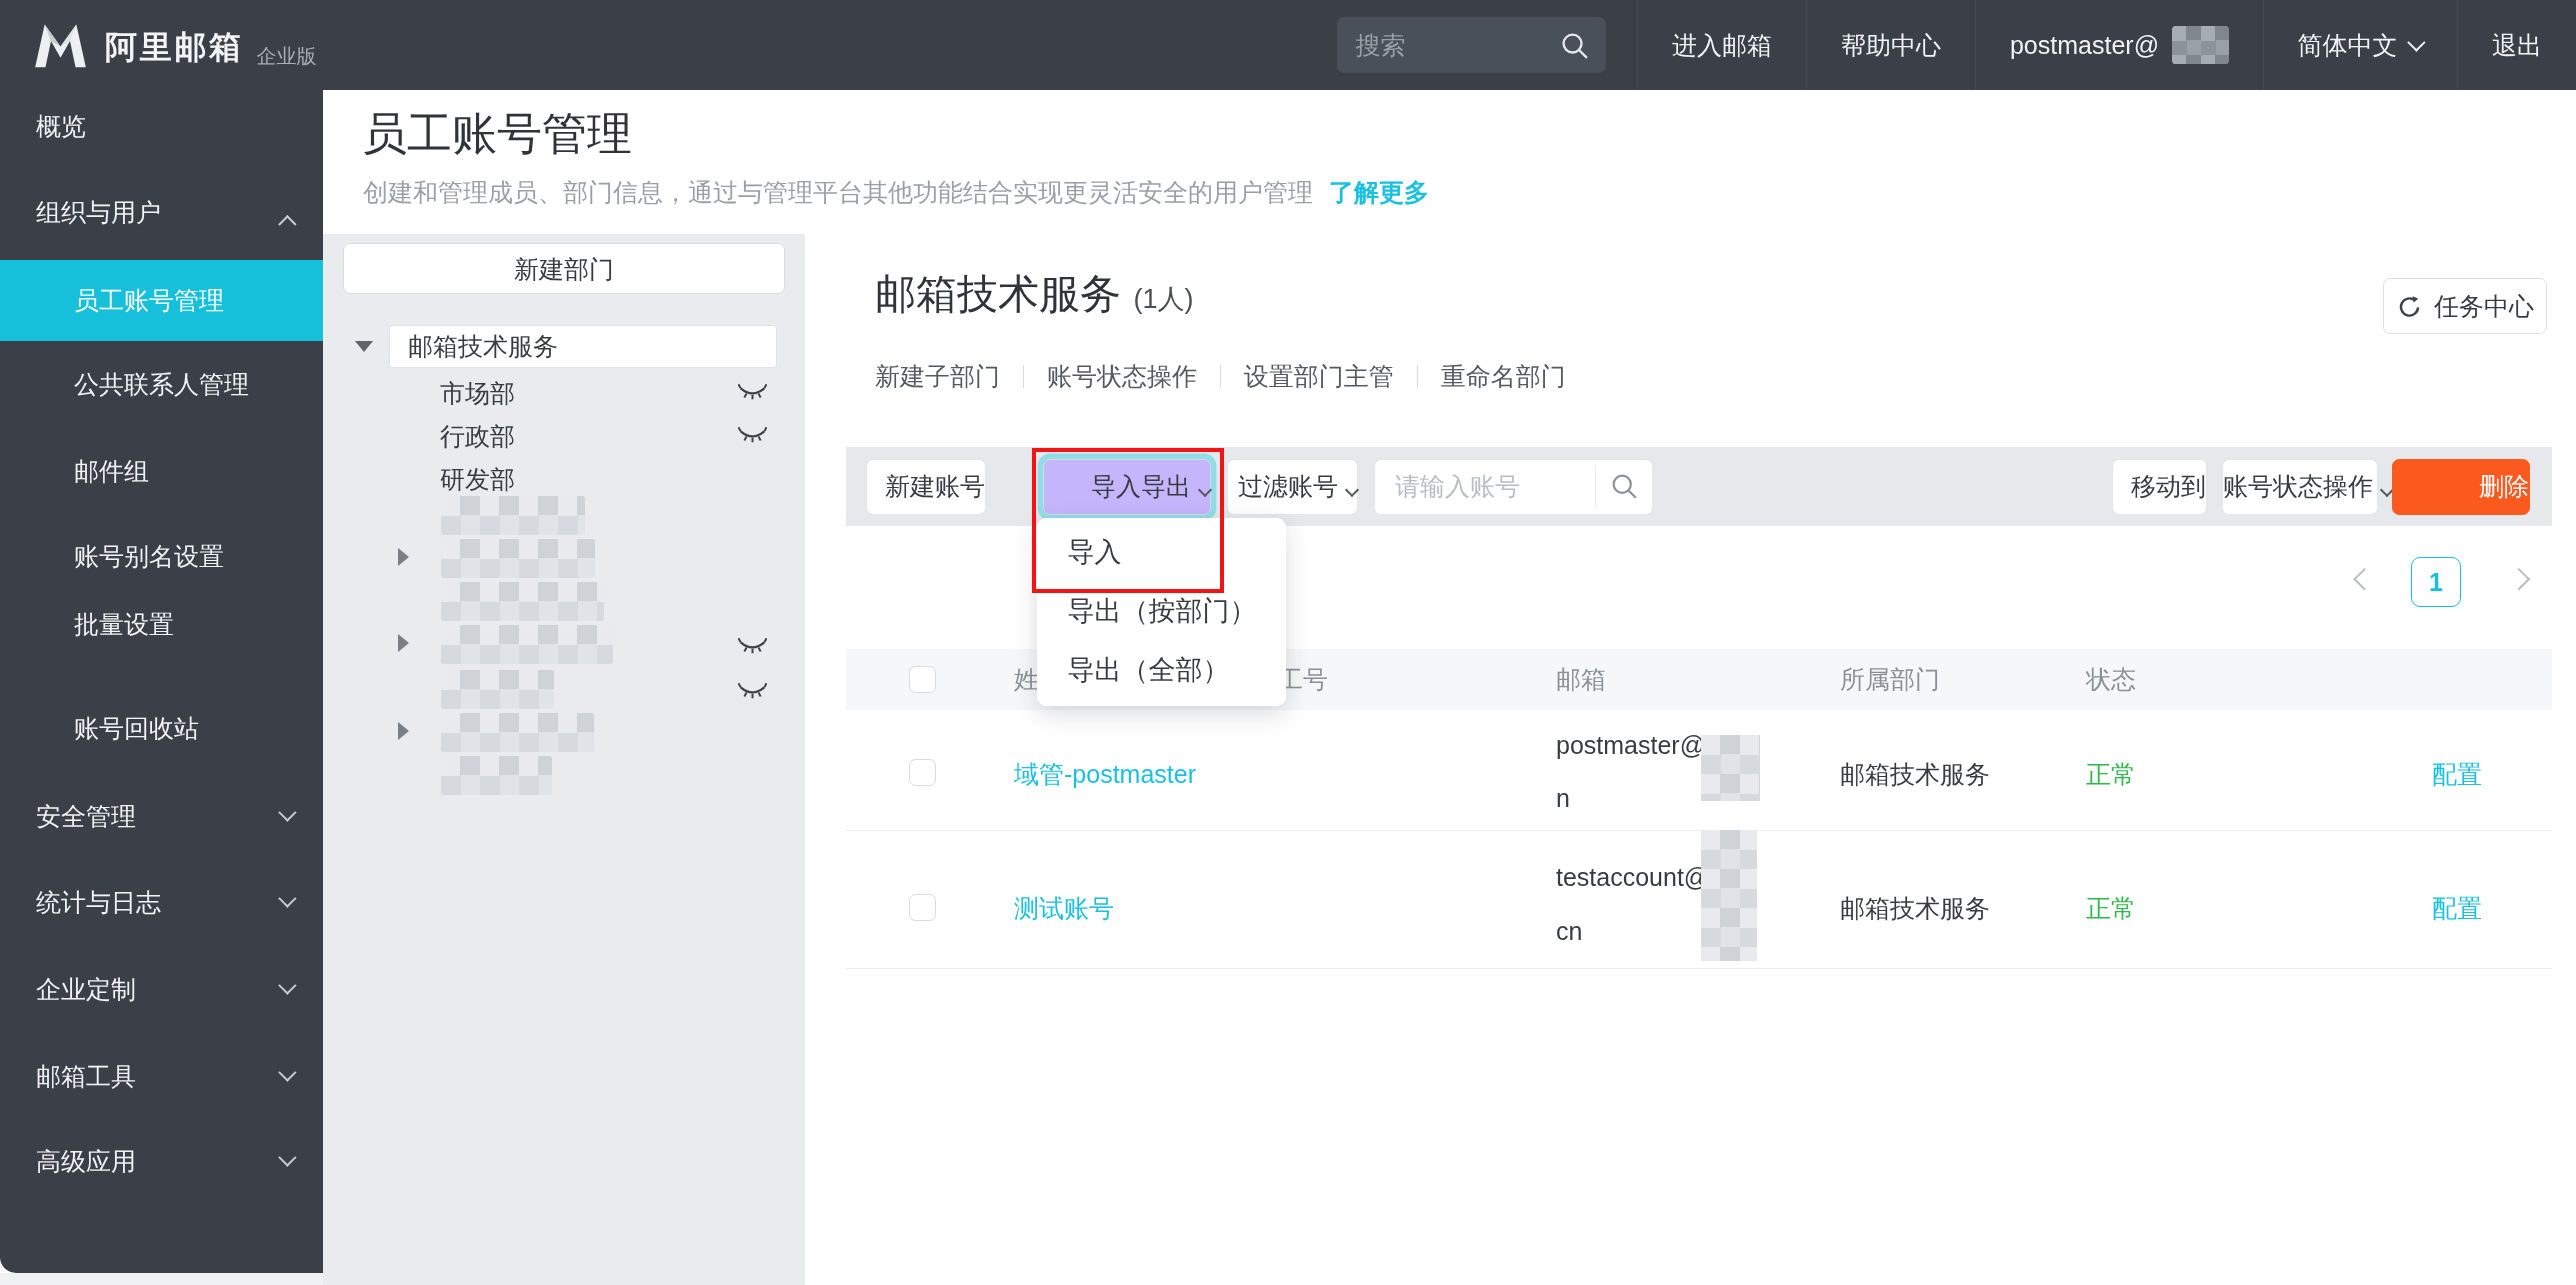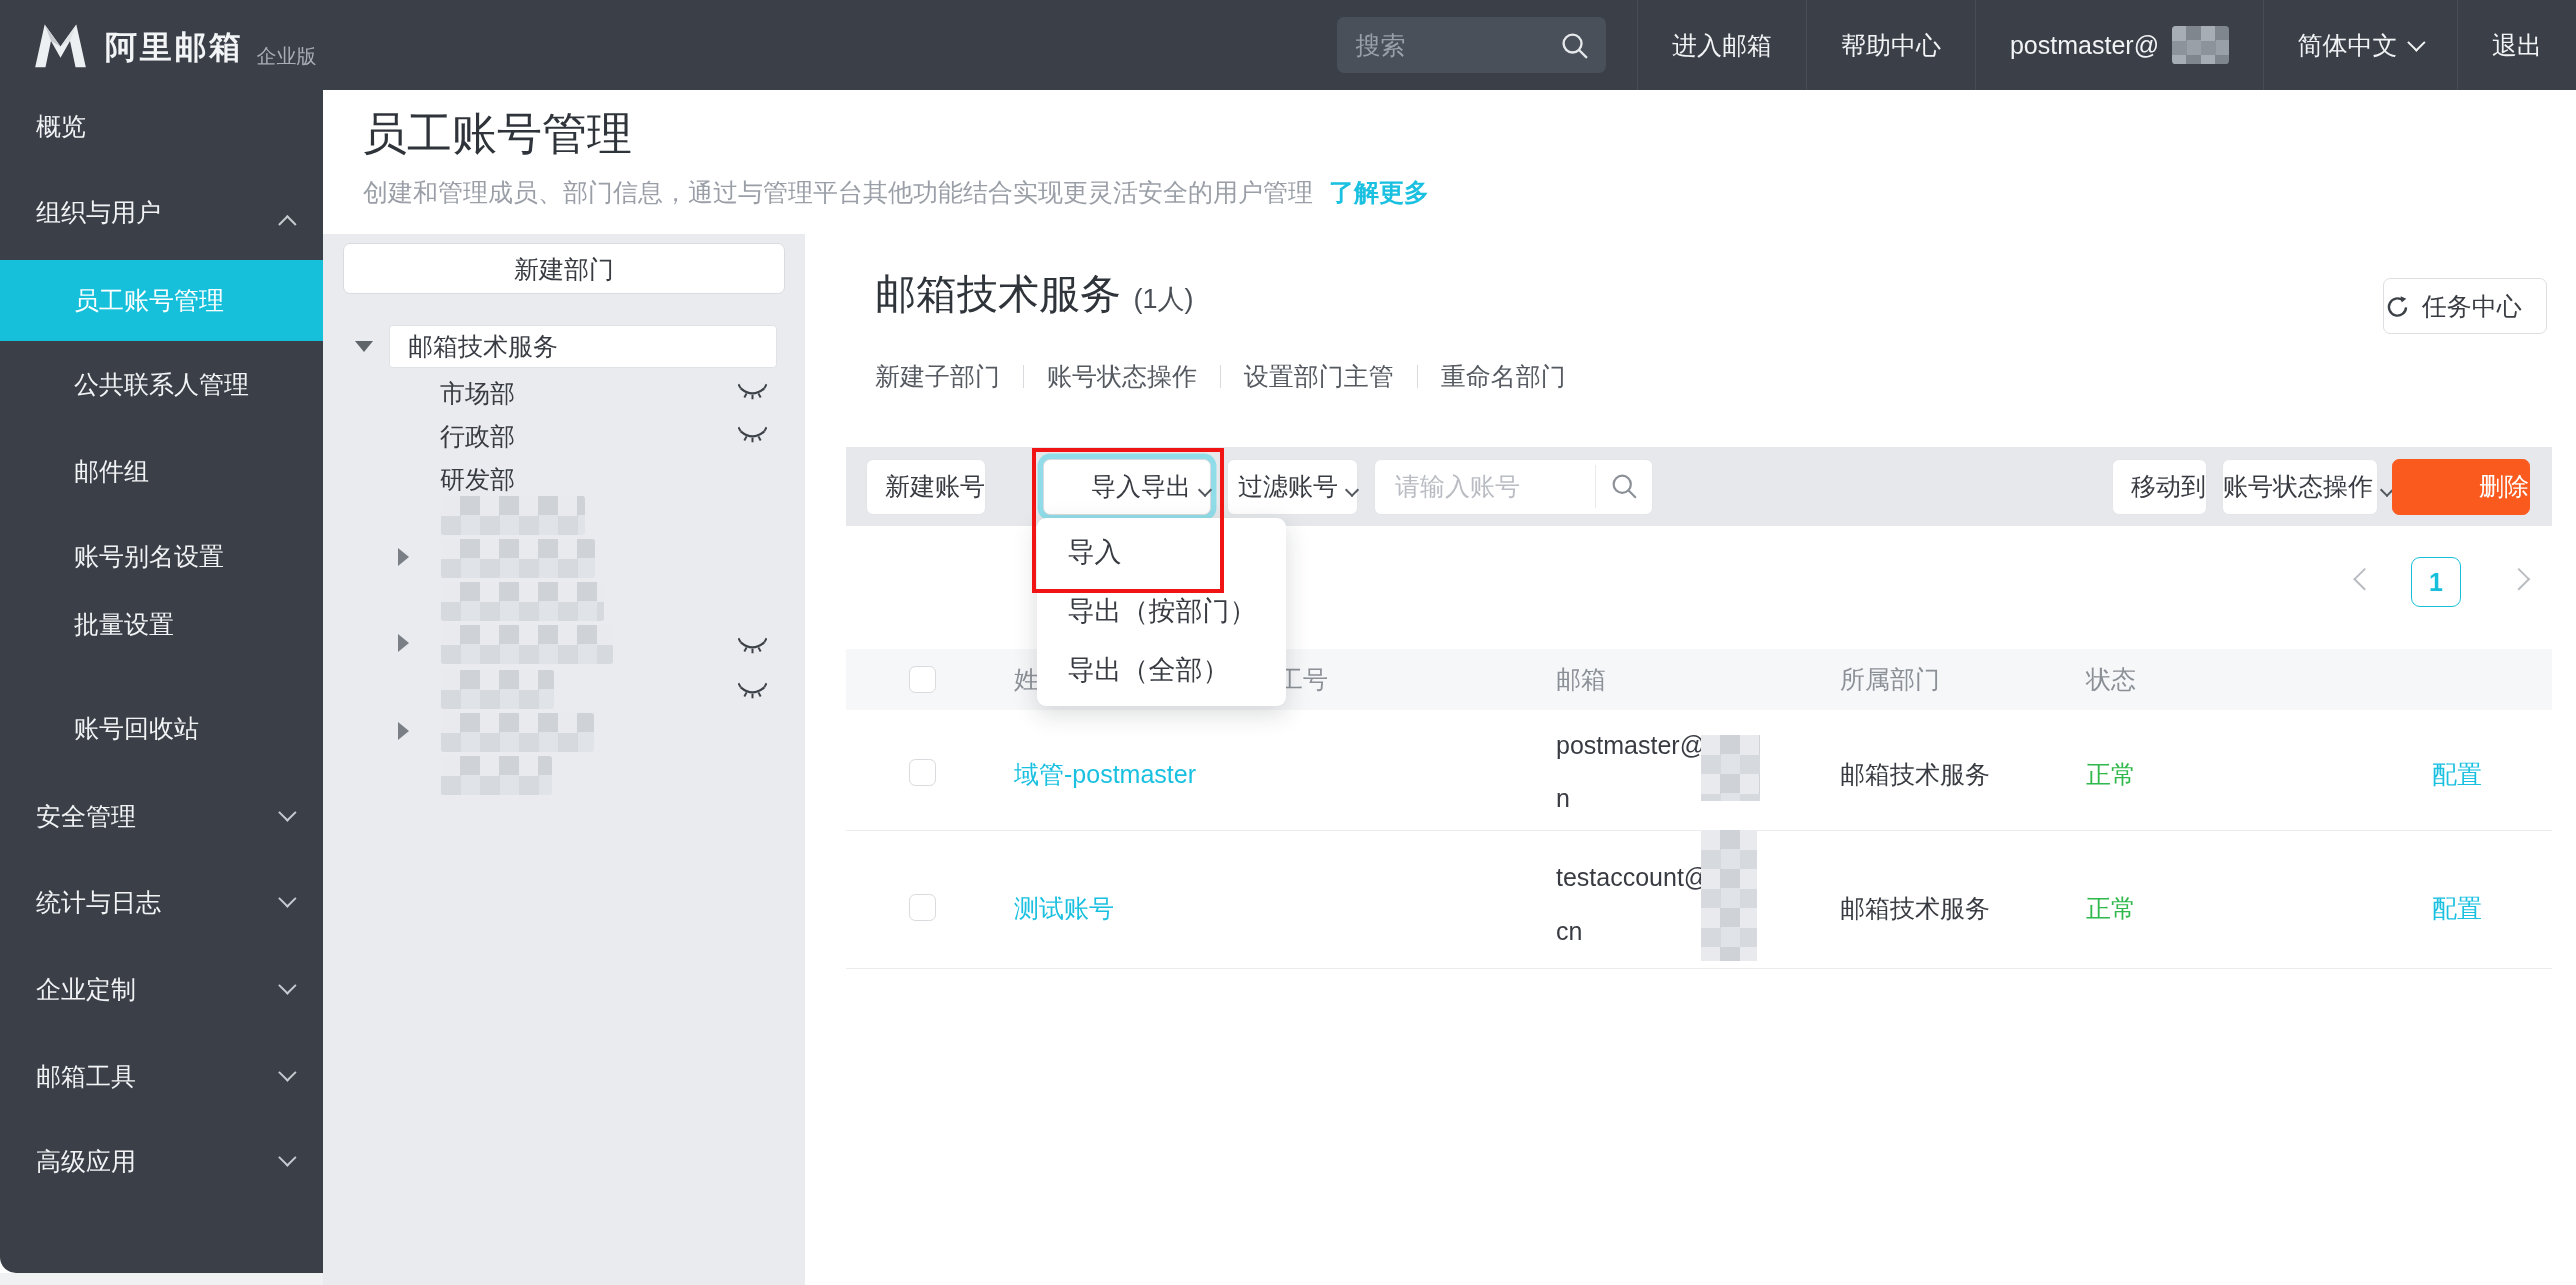--- a/index.html
+++ b/index.html
@@ -50,27 +50,27 @@
   .eye{position:absolute;left:415px;width:29px;height:20px;}
   .blur-row{position:absolute;left:118px;height:39px;border-radius:2.7px;}
 
   
   .main{position:absolute;left:805px;top:233px;width:1771px;height:1052px;background:#fff;z-index:6;}
   .dept-title{position:absolute;left:70px;top:34px;font-size:41px;font-weight:500;color:#2f343a;}
   .dept-count{font-size:27px;font-weight:400;color:#4a4f55;margin-left:12.6px;}
   .actions{position:absolute;left:70px;top:127px;font-size:25px;color:#555a61;display:flex;align-items:center;gap:23px;}
   .actions .sep{width:0.9px;height:23px;background:#d8dadd;}
   .actions span[data-name^="action"]{cursor:pointer;}
-  .task-btn{position:absolute;left:1578px;top:45px;width:164px;height:56px;background:#fff;border:0.9px solid #dcdee1;border-radius:7.2px;display:flex;align-items:center;gap:10.8px;font-size:25px;color:#383c42;box-sizing:border-box;cursor:pointer;}
+  .task-btn{position:absolute;left:1578px;top:45px;width:164px;height:56px;background:#fff;border:0.9px solid #dcdee1;border-radius:7.2px;display:flex;align-items:center;justify-content:center;gap:10.8px;font-size:25px;color:#383c42;box-sizing:border-box;cursor:pointer;}
 
   .toolbar{position:absolute;left:41px;top:214px;width:1706px;height:79px;background:#e6e8eb;}
   .tb-btn{position:absolute;top:11.7px;height:56px;background:#fff;border:0.9px solid #e3e5e8;border-radius:7.2px;font-size:25px;color:#383c42;text-align:right;line-height:54px;box-sizing:border-box;cursor:pointer;white-space:nowrap;font-family:Liberation Serif, serif;}
   .tb-btn .chev{width:8px;height:8px;border-width:2.2px;color:#53585f;margin-left:9px;}
   #btn-new{left:20px;width:120px;}
-  #btn-ie{left:197px;width:168px;background:#ffffff;border-color:#d9dbde;box-shadow:0 0 0 5.4px rgba(73,211,232,.55);}
+  #btn-ie{left:197px;width:168px;background:#c4b5fd;border-color:#d9dbde;box-shadow:0 0 0 5.4px rgba(73,211,232,.55);}
   #btn-filter{left:381px;width:131px;}
   .tb-search{position:absolute;left:528px;top:11.7px;width:279px;height:56px;background:#fff;border:0.9px solid #e3e5e8;border-radius:7.2px;box-sizing:border-box;}
   .tb-search input{position:absolute;left:0;top:0;width:215px;height:100%;border:none;outline:none;font-size:25px;color:#383c42;padding:0 0 0 20px;box-sizing:border-box;font-family:inherit;background:transparent;}
   .tb-search input::placeholder{color:#b9bdc3;}
   .tb-search .magbox{position:absolute;right:0;top:5.4px;width:56px;height:43px;border-left:0.9px solid #e8eaec;display:flex;align-items:center;justify-content:center;cursor:pointer;}
   #btn-move{left:1266px;width:95px;}
   #btn-status{left:1376px;width:156px;}
   #btn-del{left:1546px;width:138px;background:#fb5a1e;border-color:#fb5a1e;color:#fff;}
 
   .dropdown{position:absolute;left:232px;top:285px;width:249px;background:#fff;border-radius:9px;box-shadow:0 7.2px 25px rgba(30,35,40,.16);padding:5.4px 0;z-index:12;}

